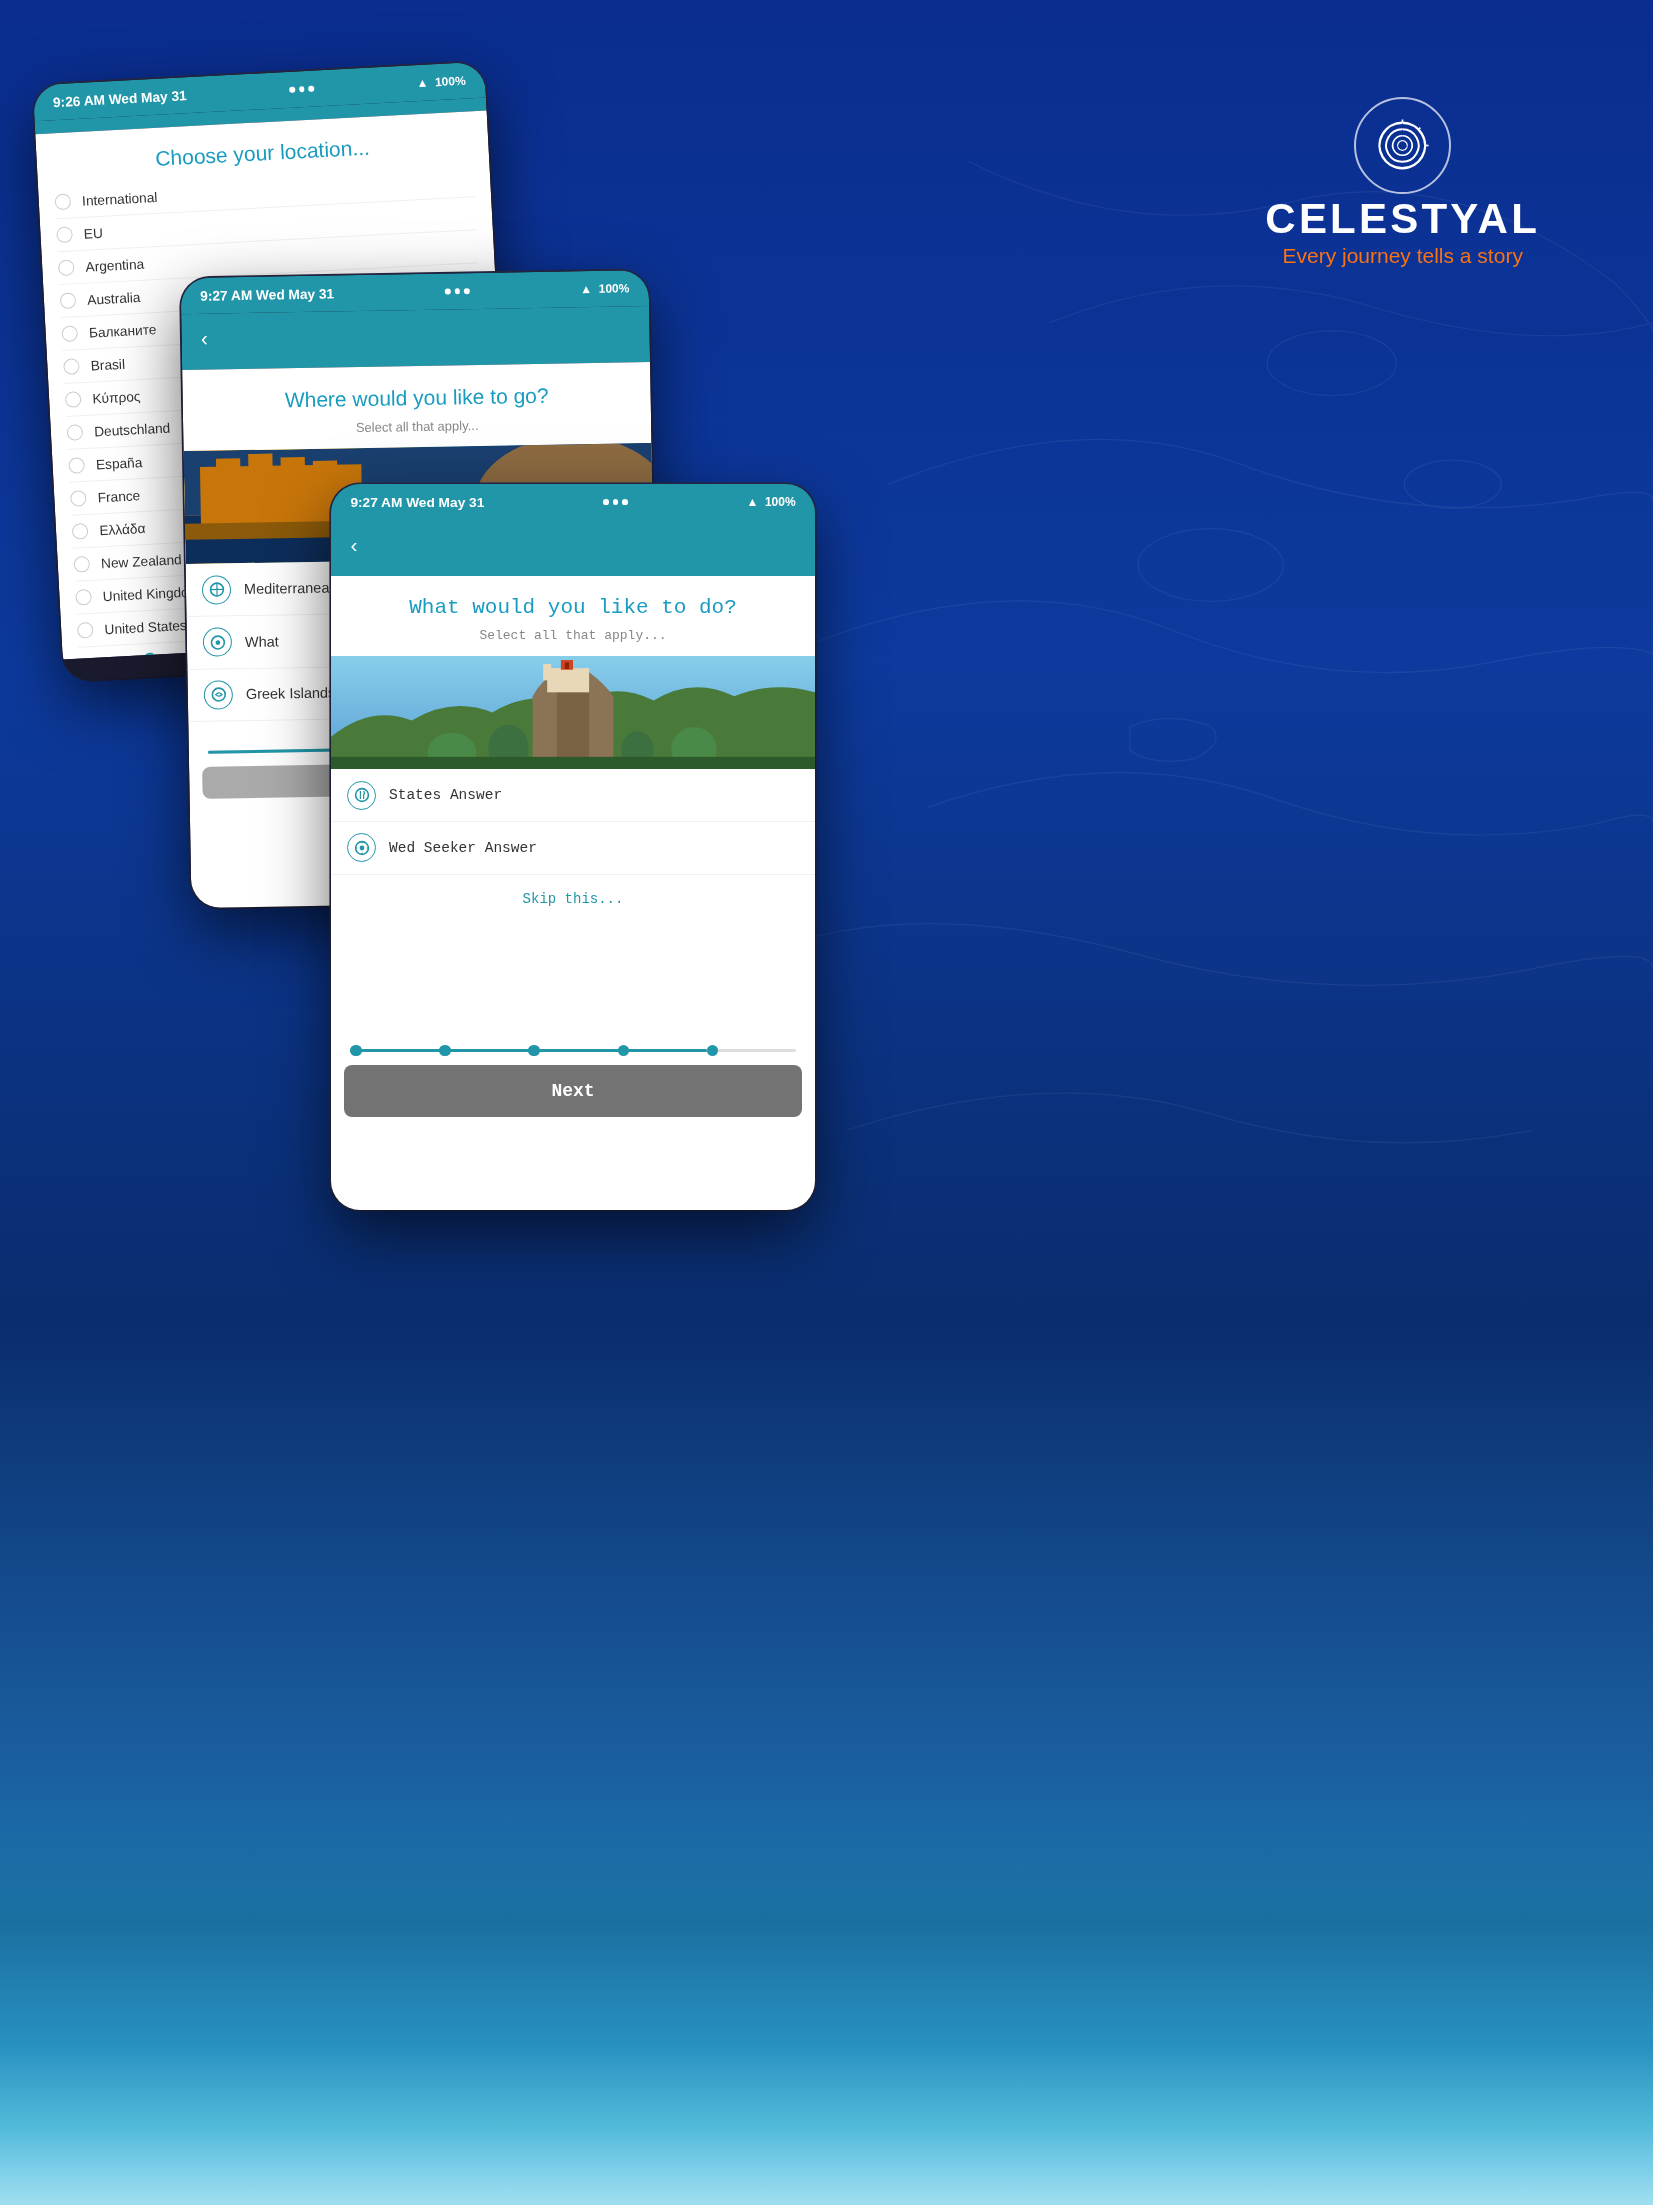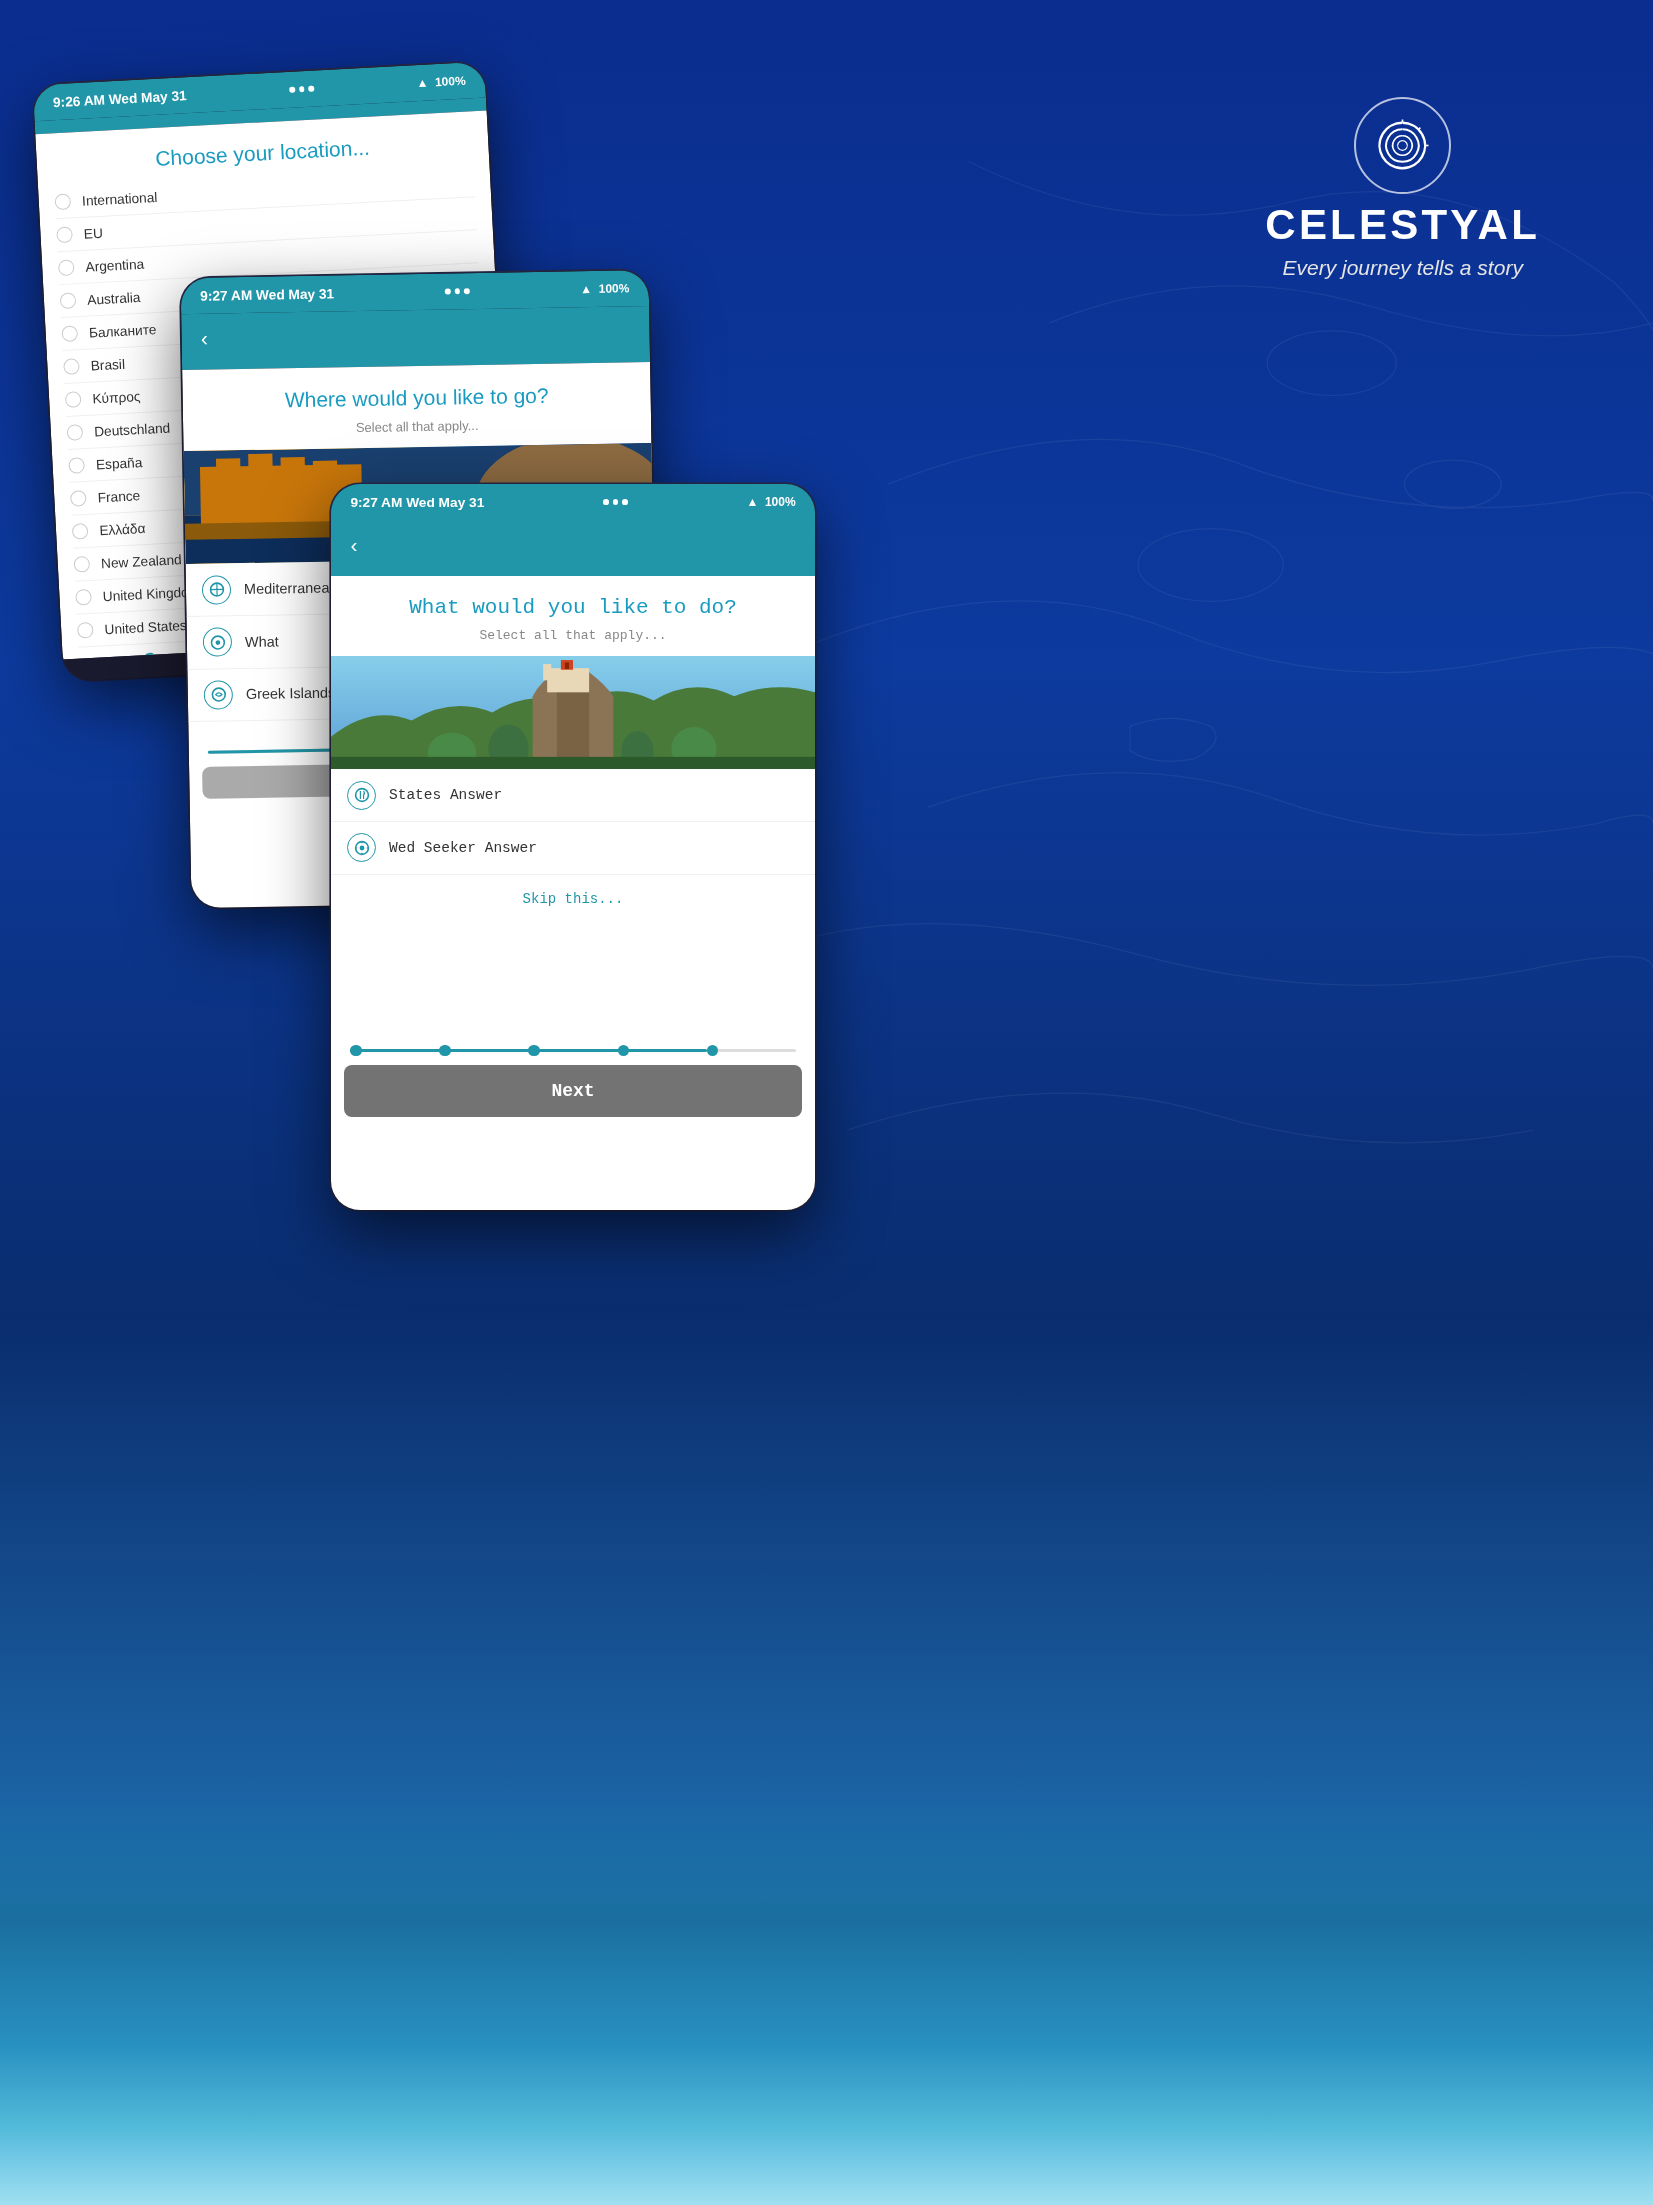--- a/index.html
+++ b/index.html
@@ -42,21 +42,21 @@
 
     
     .celestyal-logo {
       position: absolute;
       top: 97px;
       right: 113px;
       z-index: 10;
       display: flex;
       flex-direction: column;
       align-items: center;
-      gap: 7px;
+      gap: 1px;
     }
 
     .logo-icon {
       width: 97px;
       height: 97px;
       border-radius: 50%;
       border: 2.4px solid rgba(255,255,255,0.7);
       display: flex;
       align-items: center;
       justify-content: center;
@@ -66,22 +66,21 @@
     .logo-text {
       font-size: 42px;
       font-weight: 700;
       color: white;
       letter-spacing: 3.2px;
       text-align: center;
     }
 
     .logo-tagline {
       font-size: 21px;
-      color: #e5e5e5;
-      font-style: italic;
+      color: #f97316;
       text-align: right;
       white-space: nowrap;
     }
 
     
     .ipad-wrapper {
       position: absolute;
       z-index: 5;
     }
 

